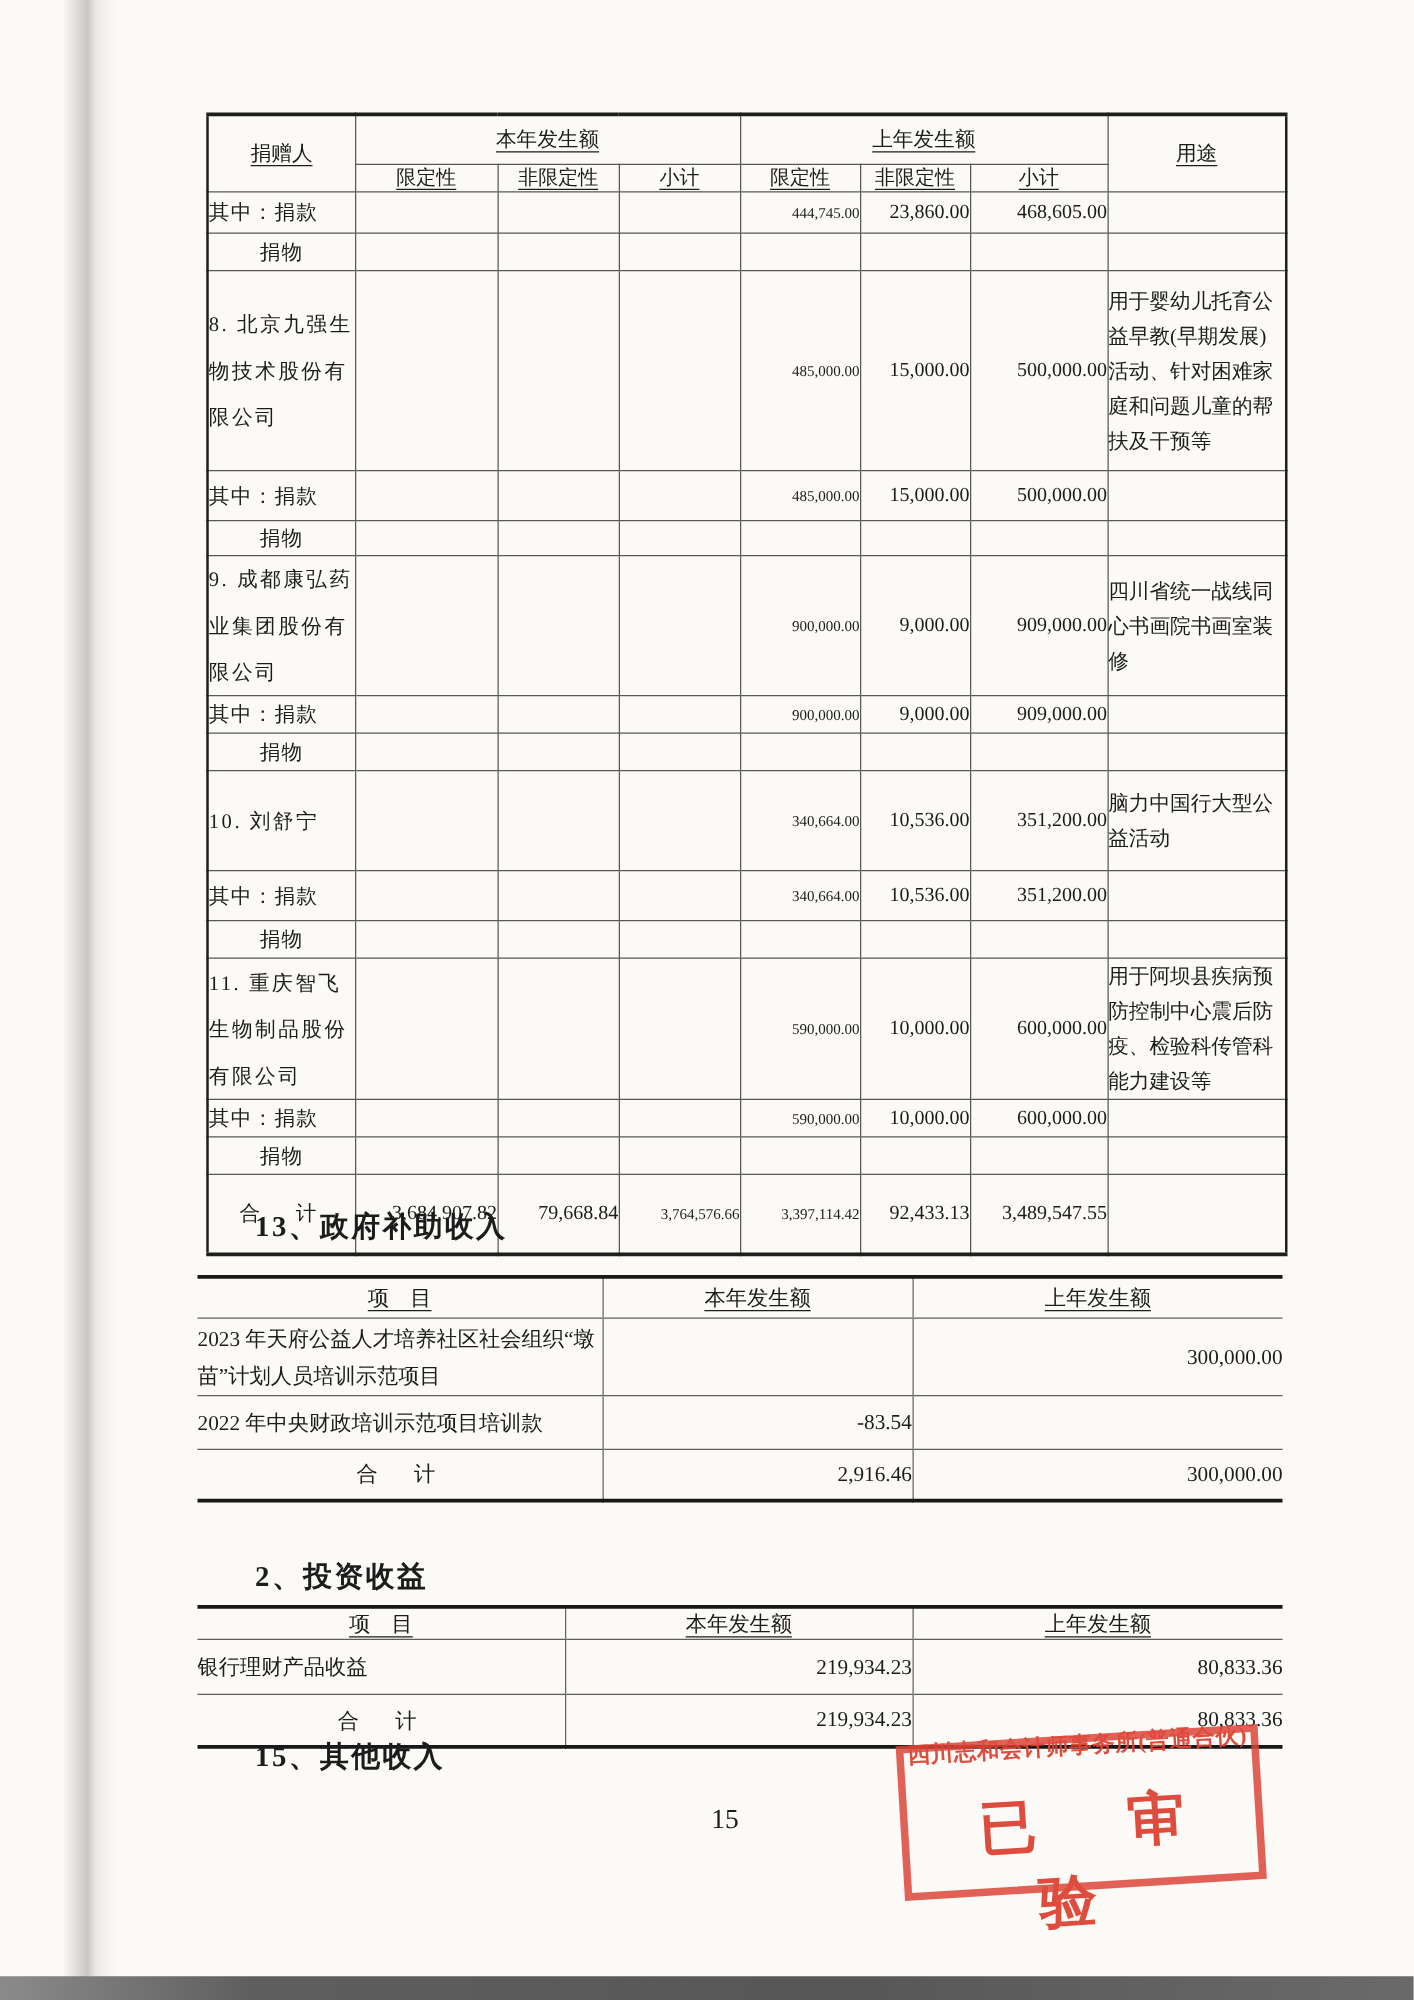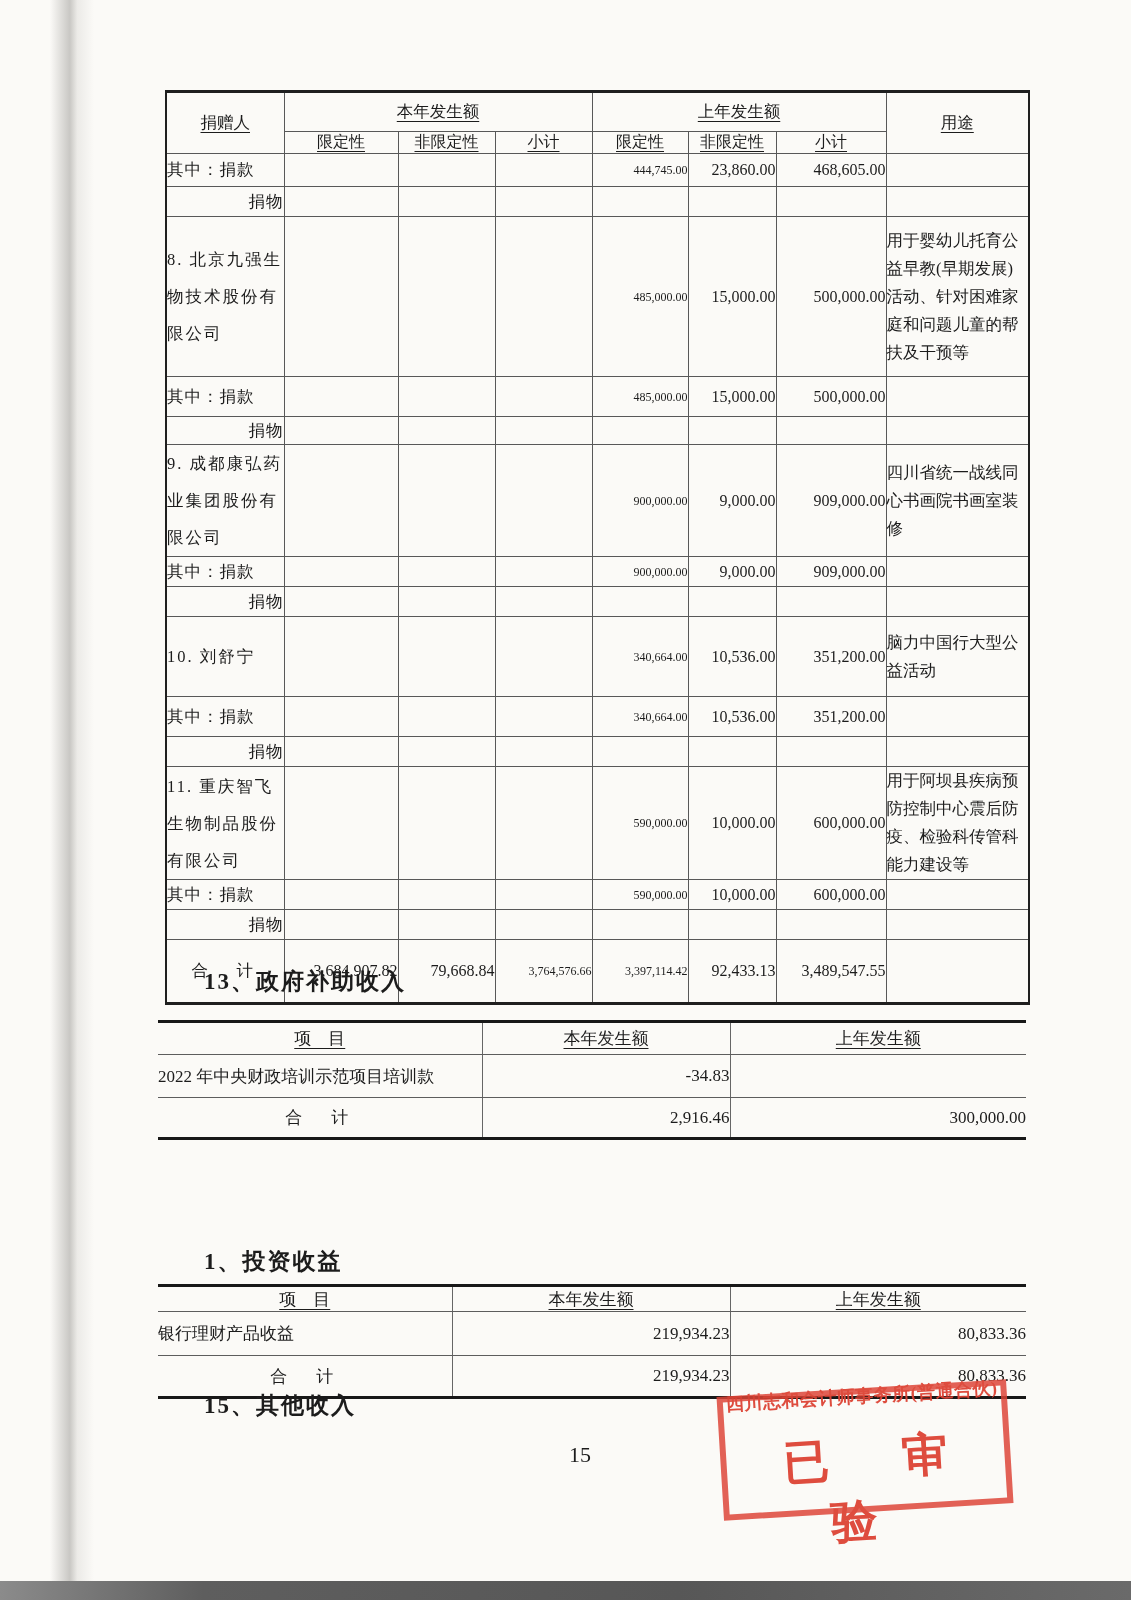--- a/index.html
+++ b/index.html
@@ -27,21 +27,21 @@
     font-size:16.5px;
   }
   .t1 th,.t1 td{border:1px solid #585858;padding:0;vertical-align:middle;overflow:visible;}
   .t1 th{font-weight:normal;text-align:center;}
   .t1 .u{text-decoration:underline;text-underline-offset:4px;}
   .hh1{height:40px;}
   .hh2{height:22px;font-size:16px;}
   .h33{height:33px}.h30{height:30px}.h160{height:160px}.h40{height:40px}
   .h28{height:28px}.h92{height:92px}.h63{height:80px}.h104{height:104px}.h64{height:64px}
   .lab{text-align:left;padding-left:12px;letter-spacing:1px;}
-  .lab2{text-align:right;padding-left:56px;letter-spacing:1px;}
+  .lab2{text-align:center;padding-left:56px;letter-spacing:1px;}
   .donor{text-align:left;padding:6px 4px 6px 12px;line-height:37px;letter-spacing:2px;}
   .num{text-align:right;padding-right:6px;font-size:16px;white-space:nowrap;}
   .numw{text-align:right;padding-right:6px;font-size:12px;white-space:normal;word-break:break-all;line-height:26px;}
   .purp{text-align:left;padding:4px 2px 4px 10px;line-height:28px;font-size:16.5px;}
   .ctr{text-align:center;letter-spacing:6px;}
   
   .sec-title{position:absolute;left:204px;font-size:23px;font-weight:bold;letter-spacing:2px;}
   
   .t2,.t3{
     position:absolute;left:158px;width:868px;font-size:17px;
@@ -268,34 +268,39 @@
         <col style="width:324px">
         <col style="width:248px">
         <col style="width:296px">
       </colgroup>
     <tbody>
         <tr class="hr32 th2">
       <th><span class="u">项　目</span></th>
       <th class="c2"><span class="u">本年发生额</span></th>
       <th class="c3"><span class="u">上年发生额</span></th>
     </tr>
+    <tr class="r62">
+      <td class="item">2023 年天府公益人才培养社区社会组织“墩苗”计划人员培训示范项目</td>
+      <td class="rnum c2"></td>
+      <td class="rnum2 c3">300,000.00</td>
+    </tr>
     <tr class="r43">
       <td class="item">2022 年中央财政培训示范项目培训款</td>
-      <td class="rnum c2">-34.83</td>
+      <td class="rnum c2">-83.54</td>
       <td class="rnum2 c3"></td>
     </tr>
     <tr class="r41">
       <td style="text-align:center;letter-spacing:6px;">合　计</td>
       <td class="rnum c2">2,916.46</td>
       <td class="rnum2 c3">300,000.00</td>
     </tr>
   </tbody>
     </table>
 
-  <div class="sec-title" style="top:1246px">1、投资收益</div>
+  <div class="sec-title" style="top:1246px">2、投资收益</div>
   <table class="t3" style="top:1284px">
     <colgroup>
         <col style="width:294px">
         <col style="width:278px">
         <col style="width:296px">
       </colgroup>
     <tbody>
         <tr class="hr26 th2">
       <th><span class="u">项　目</span></th>
       <th class="c2"><span class="u">本年发生额</span></th>

